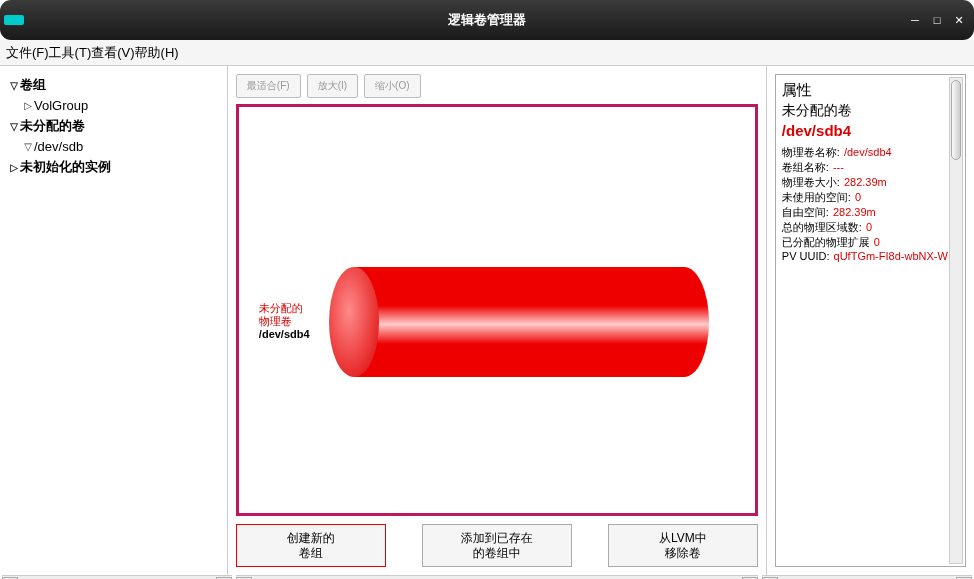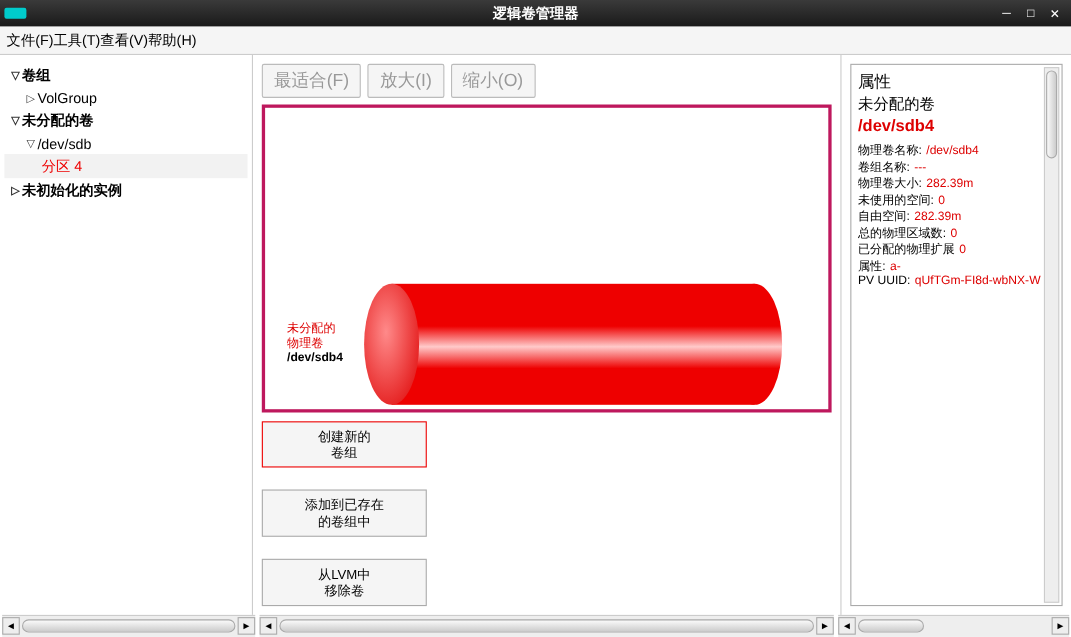--- a/index.html
+++ b/index.html
@@ -1,44 +1,44 @@
 <!DOCTYPE html>
 <html><head>
 <meta charset="utf-8">
 <style>
 * { box-sizing: border-box; margin: 0; padding: 0; }
 body { font-family: sans-serif; font-size: 13px; background: #fff; width: 974px; height: 579px; overflow: hidden; }
-.titlebar { background: linear-gradient(#3a3a3a,#1a1a1a); color: #fff; height: 24px; display: flex; align-items: center; position: relative; }
+.titlebar { background: linear-gradient(#3a3a3a,#1a1a1a); color: #fff; height: 40px; display: flex; align-items: center; position: relative; border-radius: 11px; }
 .titlebar-handle { width: 20px; height: 10px; background: #0cc; margin-left: 4px; border-radius: 2px; }
 .titlebar-title { position: absolute; left: 50%; transform: translateX(-50%); font-weight: bold; font-size: 13px; }
 .titlebar-controls { margin-left: auto; display: flex; gap: 4px; padding-right: 6px; }
 .tb-btn { width: 18px; height: 14px; display: flex; align-items: center; justify-content: center; color: #fff; font-size: 11px; cursor: pointer; }
 .menubar { background: #f5f5f5; height: 26px; display: flex; align-items: center; border-bottom: 1px solid #ccc; padding: 0 6px; gap: 0; }
 .menu-item { cursor: pointer; }
 .main { display: flex; height: calc(579px - 24px - 26px - 20px); }
 .sidebar { width: 230px; border-right: 1px solid #ccc; padding: 8px 4px; overflow: auto; }
 .tree-row { display: flex; align-items: center; padding: 2px 4px; cursor: pointer; }
 .tri { width: 12px; text-align: center; font-size: 10px; color: #333; }
 .tree-row.bold { font-weight: bold; }
 .tree-row.lvl1 { padding-left: 18px; }
 .tree-row.lvl2 { padding-left: 34px; }
 .tree-row.selected { background: #f2f2f2; color: #e00; }
 .center { flex: 1; display: flex; flex-direction: column; padding: 8px; }
 .toolbar { display: flex; gap: 6px; margin-bottom: 6px; }
-.tbtn { border: 1px solid #bbb; background: #f5f5f5; color: #999; padding: 4px 10px; border-radius: 2px; font-size: 16px; }
+.tbtn { border: 1px solid #bbb; background: #f5f5f5; color: #999; padding: 4px 10px; border-radius: 2px; font-size: 10px; }
 .canvas { flex: 1; border: 3px solid #be185d; background: #fff; position: relative; margin-bottom: 8px; }
 .cyl-label { position: absolute; left: 20px; top: 195px; font-size: 11px; line-height: 1.2; }
 .cyl-label .l1 { color: #d00; }
 .cyl-label .l2 { color: #d00; }
 .cyl-label .l3 { color: #000; font-weight: bold; }
 .cylinder { position: absolute; left: 90px; top: 160px; width: 380px; height: 110px; }
 .cyl-body { position: absolute; left: 25px; top: 0; width: 330px; height: 110px; background: linear-gradient(to bottom, #e00 0%, #e00 35%, #ffcaca 52%, #e00 70%, #e00 100%); }
 .cyl-left { position: absolute; left: 0; top: 0; width: 50px; height: 110px; border-radius: 50%; background: radial-gradient(ellipse at 40% 40%, #ff8a8a, #d00); }
 .cyl-right { position: absolute; right: 0; top: 0; width: 50px; height: 110px; border-radius: 50%; background: linear-gradient(to bottom, #e00 0%, #e00 35%, #ffcaca 52%, #e00 70%, #e00 100%); }
-.action-row { display: flex; gap: 20px; flex-direction: column; }
+.action-row { display: flex; gap: 36px; }
 .action-btn { flex: 0 0 auto; width: 150px; border: 1px solid #aaa; background: #f5f5f5; padding: 6px 10px; text-align: center; font-size: 12px; cursor: pointer; line-height: 1.2; }
 .action-btn.outlined { border: 1px solid #e00; }
 .right { width: 210px; border-left: 1px solid #ccc; padding: 8px; overflow: hidden; }
 .right-box { border: 1px solid #aaa; height: 100%; padding: 6px; font-size: 12px; overflow: hidden; position: relative; }
 .r-title { font-size: 15px; margin-bottom: 2px; }
 .r-sub { font-size: 14px; margin-bottom: 2px; }
 .r-dev { color: #d00; font-weight: bold; font-size: 15px; margin-bottom: 6px; }
 .prop-row { font-size: 11px; white-space: nowrap; }
 .prop-row .val { color: #d00; margin-left: 4px; }
 .bottombar { height: 20px; display: flex; }
@@ -79,23 +79,20 @@
         <span>VolGroup</span>
       </div>
     <div class="tree-row bold">
         <span class="tri">▽</span>
         <span>未分配的卷</span>
       </div>
     <div class="tree-row lvl1">
         <span class="tri">▽</span>
         <span>/dev/sdb</span>
       </div>
-    <div class="tree-row lvl2 selected">
-        <span>分区 4</span>
-      </div>
     <div class="tree-row bold">
         <span class="tri">▷</span>
         <span>未初始化的实例</span>
       </div>
   </div>
 
   <div class="center">
     <div class="toolbar">
       <button class="tbtn">最适合(F)</button>
       <button class="tbtn">放大(I)</button>
@@ -135,21 +132,20 @@
       <div class="r-sub">未分配的卷</div>
       <div class="r-dev">/dev/sdb4</div>
       <div id="props">
           <div class="prop-row"><span>物理卷名称:</span><span class="val">/dev/sdb4</span></div>
           <div class="prop-row"><span>卷组名称:</span><span class="val">---</span></div>
           <div class="prop-row"><span>物理卷大小:</span><span class="val">282.39m</span></div>
           <div class="prop-row"><span>未使用的空间:</span><span class="val">0</span></div>
           <div class="prop-row"><span>自由空间:</span><span class="val">282.39m</span></div>
           <div class="prop-row"><span>总的物理区域数:</span><span class="val">0</span></div>
           <div class="prop-row"><span>已分配的物理扩展</span><span class="val">0</span></div>
-          <div class="prop-row"><span>属性:</span><span class="val">a-</span></div>
           <div class="prop-row"><span>PV UUID:</span><span class="val">qUfTGm-FI8d-wbNX-W</span></div>
         </div>
       <div class="vscroll">
           <div class="vthumb"></div>
         </div>
     </div>
   </div>
 </div>
 
 <div class="bottombar">

